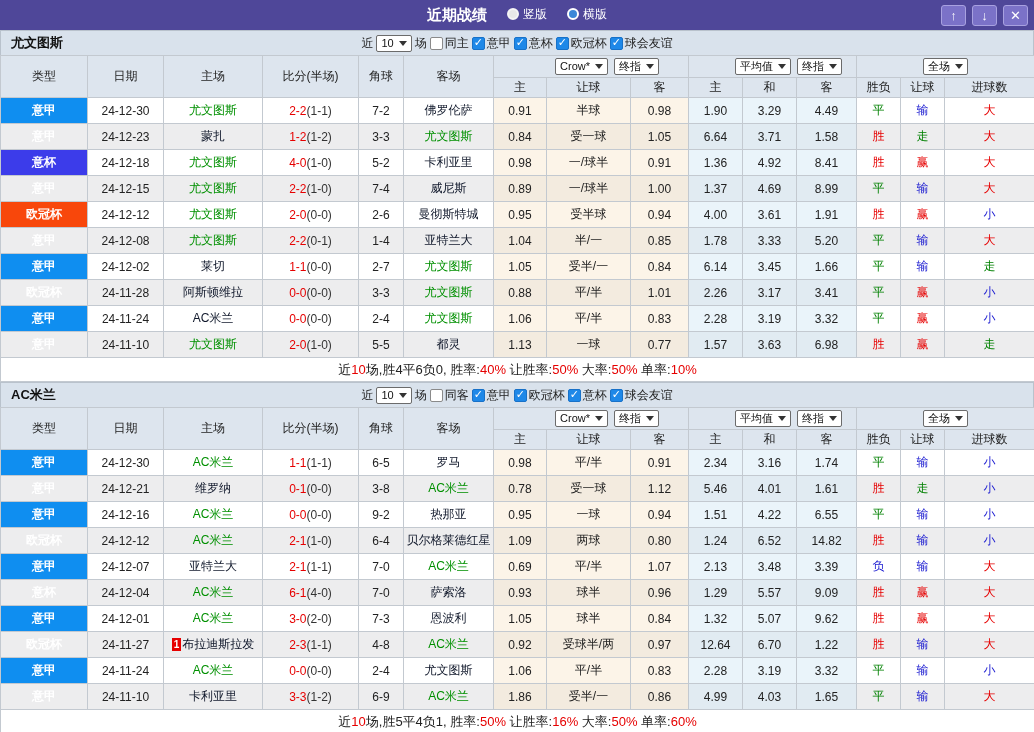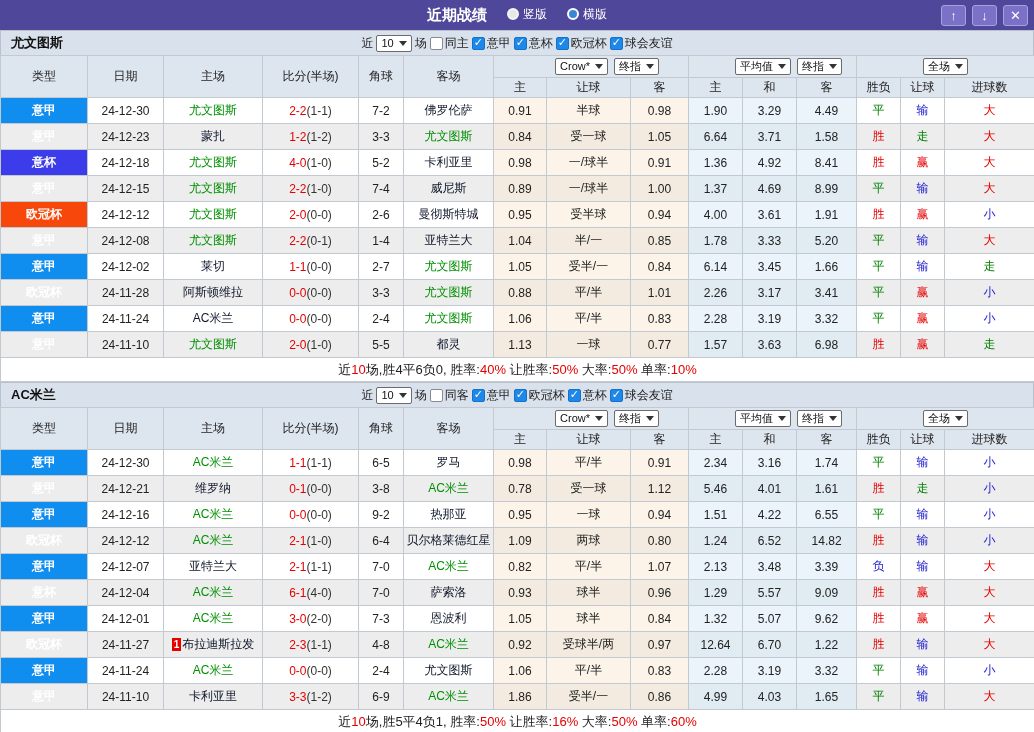--- a/index.html
+++ b/index.html
@@ -563,21 +563,21 @@
     <td><span class="c-b">小</span></td>
   </tr>
 
   <tr>
     <td class="type-cell type-a">意甲</td>
     <td>24-12-07</td>
     <td><span class="team-opp">亚特兰大</span></td>
     <td><span class="ft">2-1</span><span class="ht">(1-1)</span></td>
     <td>7-0</td>
     <td><span class="team-sub">AC米兰</span></td>
-    <td class="odds">0.82</td>
+    <td class="odds">0.69</td>
     <td class="odds">平/半</td>
     <td class="odds">1.07</td>
     <td class="avg">2.13</td>
     <td class="avg">3.48</td>
     <td class="avg">3.39</td>
     <td><span class="c-b">负</span></td>
     <td><span class="c-b">输</span></td>
     <td><span class="c-r">大</span></td>
   </tr>
 

